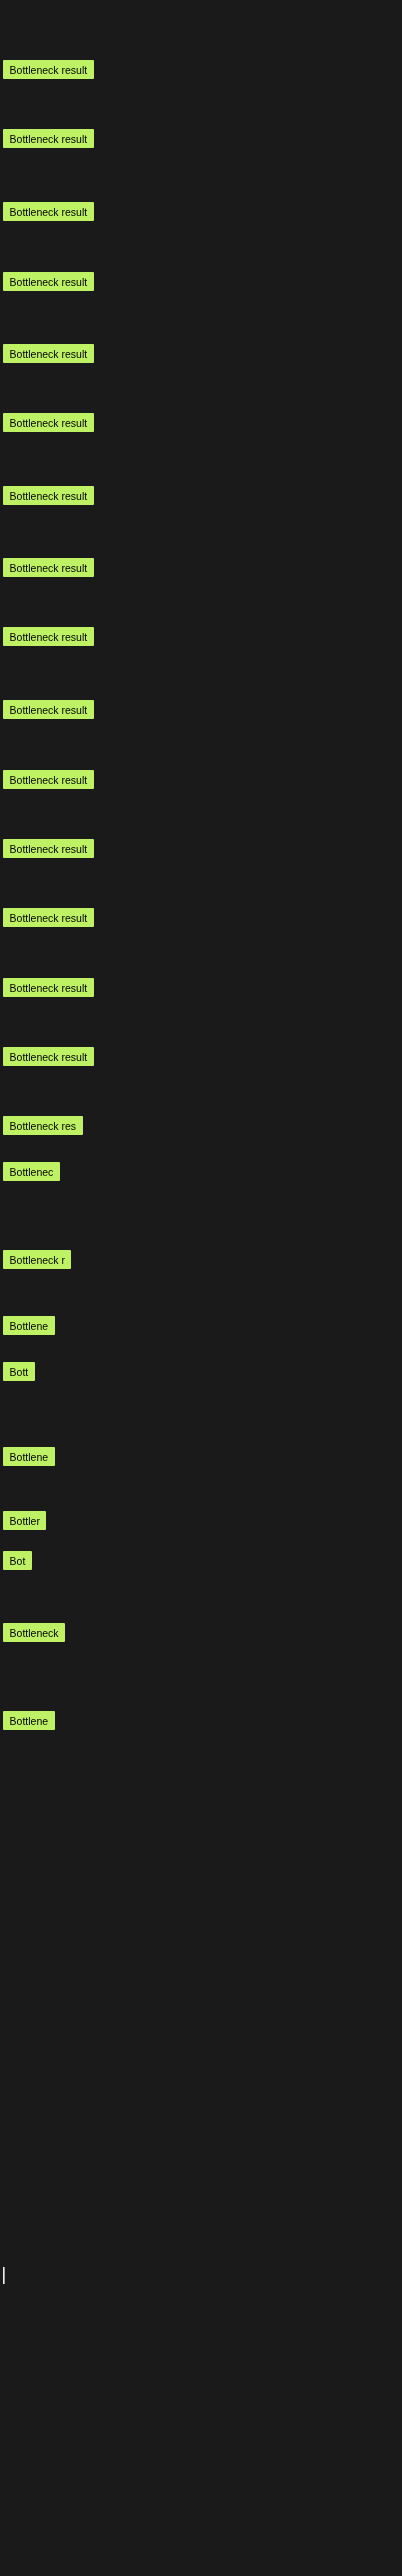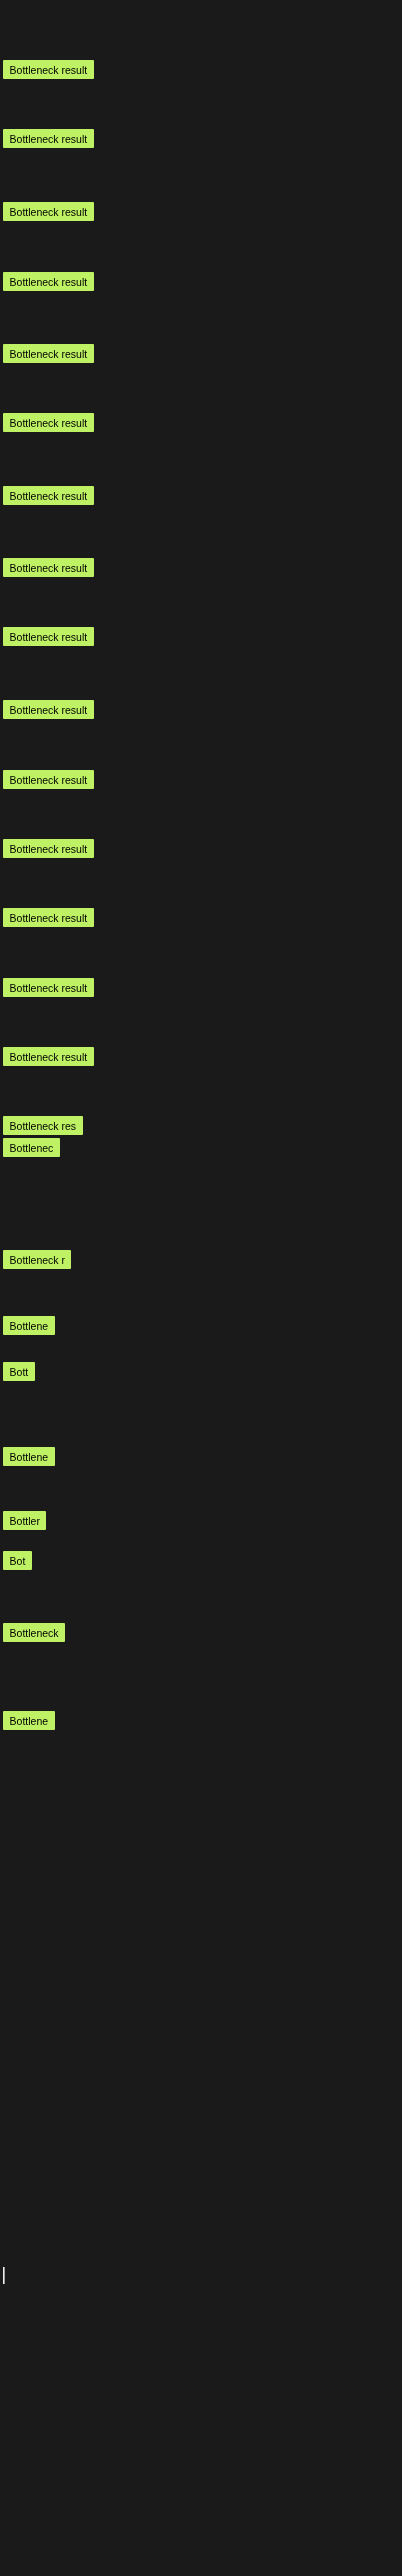--- a/index.html
+++ b/index.html
@@ -58,21 +58,21 @@
     <div style="position: absolute; top: 472px; left: 0px; padding: 4.8px 3.2px;"><span class="bottleneck-badge" style="max-width: 105px; font-size: 10.5px;">Bottleneck result</span></div>
     <div style="position: absolute; top: 544px; left: 0px; padding: 4.8px 3.2px;"><span class="bottleneck-badge" style="max-width: 105px; font-size: 10.5px;">Bottleneck result</span></div>
     <div style="position: absolute; top: 613px; left: 0px; padding: 4.8px 3.2px;"><span class="bottleneck-badge" style="max-width: 105px; font-size: 10.5px;">Bottleneck result</span></div>
     <div style="position: absolute; top: 686px; left: 0px; padding: 4.8px 3.2px;"><span class="bottleneck-badge" style="max-width: 105px; font-size: 10.5px;">Bottleneck result</span></div>
     <div style="position: absolute; top: 756px; left: 0px; padding: 4.8px 3.2px;"><span class="bottleneck-badge" style="max-width: 105px; font-size: 10.5px;">Bottleneck result</span></div>
     <div style="position: absolute; top: 825px; left: 0px; padding: 4.8px 3.2px;"><span class="bottleneck-badge" style="max-width: 105px; font-size: 10.5px;">Bottleneck result</span></div>
     <div style="position: absolute; top: 894px; left: 0px; padding: 4.8px 3.2px;"><span class="bottleneck-badge" style="max-width: 105px; font-size: 10.5px;">Bottleneck result</span></div>
     <div style="position: absolute; top: 964px; left: 0px; padding: 4.8px 3.2px;"><span class="bottleneck-badge" style="max-width: 105px; font-size: 10.5px;">Bottleneck result</span></div>
     <div style="position: absolute; top: 1033px; left: 0px; padding: 4.8px 3.2px;"><span class="bottleneck-badge" style="max-width: 105px; font-size: 10.5px;">Bottleneck result</span></div>
     <div style="position: absolute; top: 1102px; left: 0px; padding: 4.8px 3.2px;"><span class="bottleneck-badge" style="max-width: 87px; font-size: 10.5px;">Bottleneck res</span></div>
-    <div style="position: absolute; top: 1124px; left: 0px; padding: 4.8px 3.2px;"><span class="bottleneck-badge" style="max-width: 63px; font-size: 10.5px;">Bottlenec</span></div>
+    <div style="position: absolute; top: 1148px; left: 0px; padding: 4.8px 3.2px;"><span class="bottleneck-badge" style="max-width: 63px; font-size: 10.5px;">Bottlenec</span></div>
     <div style="position: absolute; top: 1236px; left: 0px; padding: 4.8px 3.2px;"><span class="bottleneck-badge" style="max-width: 72px; font-size: 10.5px;">Bottleneck r</span></div>
     <div style="position: absolute; top: 1302px; left: 0px; padding: 4.8px 3.2px;"><span class="bottleneck-badge" style="max-width: 58px; font-size: 10.5px;">Bottlene</span></div>
     <div style="position: absolute; top: 1348px; left: 0px; padding: 4.8px 3.2px;"><span class="bottleneck-badge" style="max-width: 35px; font-size: 10.5px;">Bott</span></div>
     <div style="position: absolute; top: 1433px; left: 0px; padding: 4.8px 3.2px;"><span class="bottleneck-badge" style="max-width: 58px; font-size: 10.5px;">Bottlene</span></div>
     <div style="position: absolute; top: 1497px; left: 0px; padding: 4.8px 3.2px;"><span class="bottleneck-badge" style="max-width: 47px; font-size: 10.5px;">Bottler</span></div>
     <div style="position: absolute; top: 1565px; left: 0px; padding: 4.8px 3.2px; margin-top: 44px;"><span class="bottleneck-badge" style="max-width: 64px; font-size: 10.5px;">Bottleneck</span></div>
     <div style="position: absolute; top: 1537px; left: 0px; padding: 4.8px 3.2px;"><span class="bottleneck-badge" style="max-width: 29px; font-size: 10.5px;">Bot</span></div>
     <div style="position: absolute; top: 1697px; left: 0px; padding: 4.8px 3.2px;"><span class="bottleneck-badge" style="max-width: 58px; font-size: 10.5px;">Bottlene</span></div>
     <div class="cursor-indicator" style="position: absolute; top: 2254px; left: 1.6px; color: rgb(255, 255, 255); font-size: 17.7px;">|</div>
   </div>

